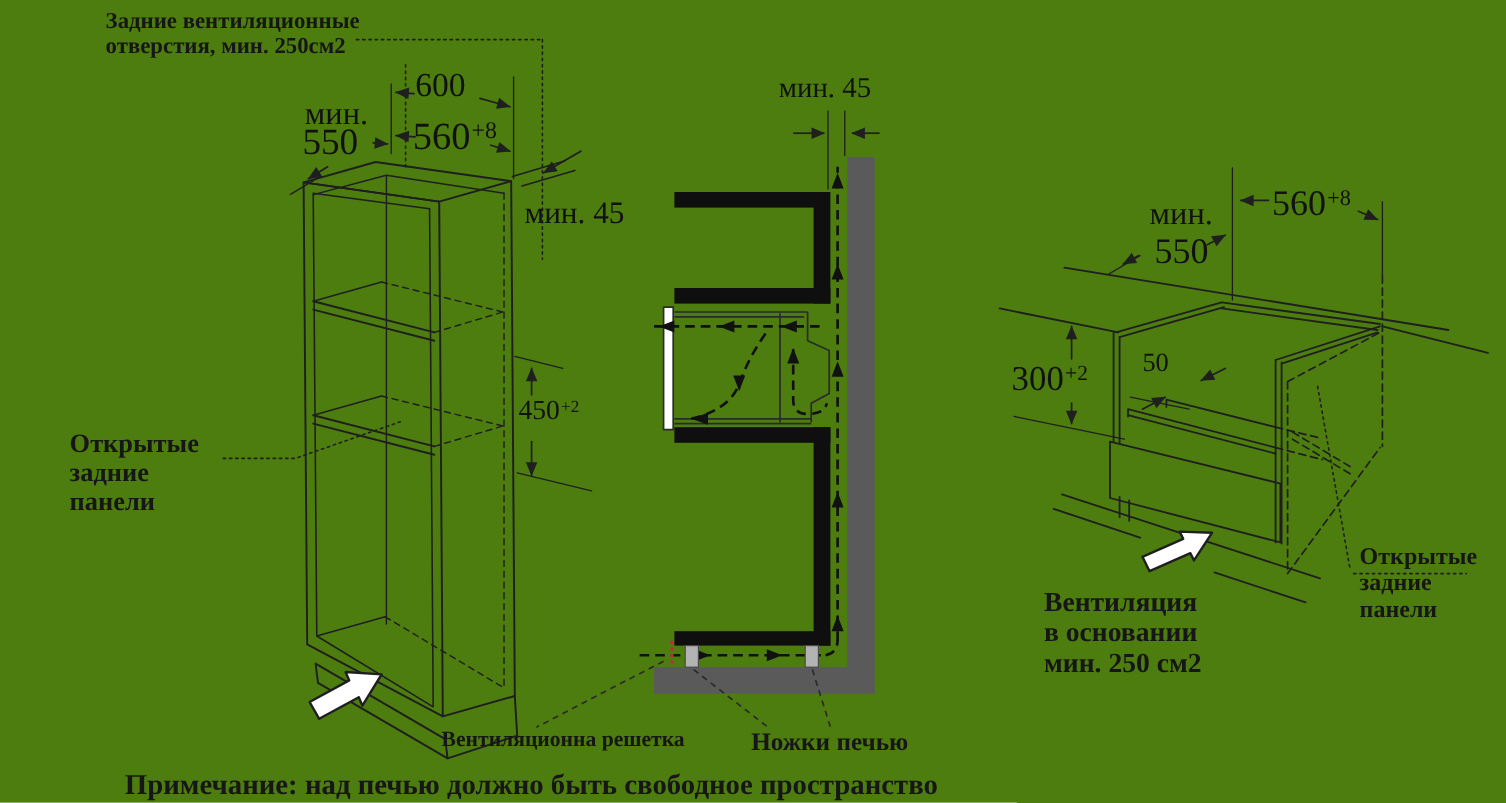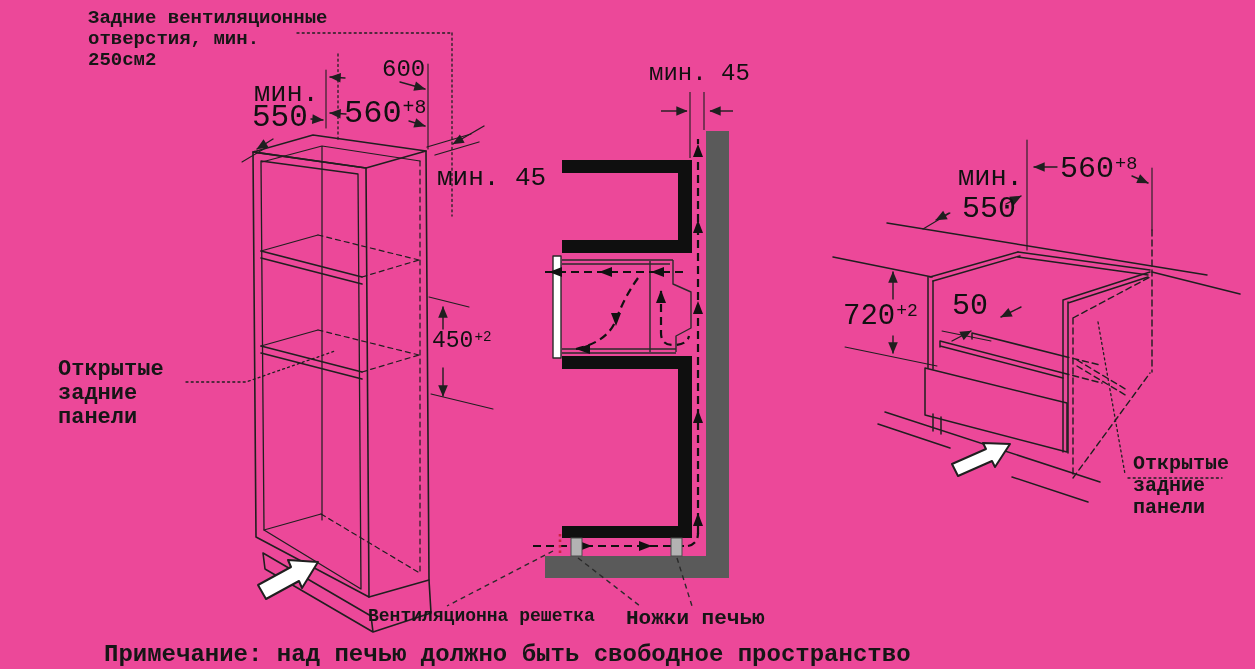--- a/index.html
+++ b/index.html
@@ -1,18 +1,18 @@
 <!DOCTYPE html>
 <html><head>
 <meta charset="utf-8">
 <style>
   html,body{margin:0;padding:0;background:#fff;}
   .canvas{
-    position:relative;width:1255px;height:669px;background:#ec4899;
-    font-family:Liberation Mono, monospace;color:#161616;overflow:hidden;
+    position:relative;width:1255px;height:669px;background:#4d7c0f;
+    font-family:Liberation Serif, serif;color:#161616;overflow:hidden;
   }
   .canvas svg{position:absolute;left:0;top:0;}
   .txt{position:absolute;line-height:1.1;}
   .lbl{font-weight:700;color:#161616;}
   .dim{font-weight:400;color:#111;white-space:nowrap;}
   .sup{font-size:0.62em;position:relative;top:-0.45em;margin-left:1px;font-weight:400;}
   .nowrap{white-space:nowrap;}
 </style>
 </head>
 <body>
@@ -147,33 +147,34 @@
       <path marker-end="url(#ah)" d="M1057,167 L1034,167"></path>
       <path marker-end="url(#ah)" d="M1132,176 L1148,183"></path>
       <path marker-end="url(#ah)" d="M1021,307 L1001,317"></path>
       <path marker-end="url(#ah)" d="M952,341 L971,331"></path>
     </g>
     <polygon points="1010,444 995,467 992,461 958,476 952,464 986,449 983,443" fill="#ffffff" stroke-width="2"></polygon>
   </g>
 </svg>
 
 <div class="txt lbl" style="left:88px;top:8px;width:245px;font-size:19px;">Задние вентиляционные отверстия, мин. 250см2</div>
-<div class="txt dim" style="left:346px;top:57px;font-size:24px;margin-left:36px;">600</div>
+<div class="txt dim" style="left:346px;top:57px;font-size:28px;">600</div>
 <div class="txt dim" style="left:254px;top:80px;font-size:27px;">мин.</div>
 <div class="txt dim" style="left:252px;top:101px;font-size:31px;">550</div>
 <div class="txt dim" style="left:344px;top:96px;font-size:32px;"><span>560</span><span class="sup">+8</span></div>
 <div class="txt dim" style="left:437px;top:164px;font-size:26px;">мин. 45</div>
 <div class="txt dim" style="left:432px;top:329px;font-size:23px;"><span>450</span><span class="sup">+2</span></div>
 <div class="txt lbl" style="left:58px;top:358px;width:125px;font-size:22px;">Открытые задние панели</div>
 
 <div class="txt dim" style="left:649px;top:61px;font-size:24px;">мин. 45</div>
 <div class="txt lbl nowrap" style="left:368px;top:607px;font-size:18px;">Вентиляционна решетка</div>
 <div class="txt lbl nowrap" style="left:626px;top:607px;font-size:21px;">Ножки печью</div>
 <div class="txt lbl nowrap" style="left:104px;top:642px;font-size:24px;">Примечание: над печью должно быть свободное пространство</div>
 
 <div class="txt dim" style="left:958px;top:164px;font-size:27px;">мин.</div>
 <div class="txt dim" style="left:962px;top:193px;font-size:30px;">550</div>
 <div class="txt dim" style="left:1060px;top:153px;font-size:30px;"><span>560</span><span class="sup">+8</span></div>
-<div class="txt dim" style="left:843px;top:301px;font-size:29px;"><span>720</span><span class="sup">+2</span></div>
-<div class="txt dim" style="left:952px;top:290px;font-size:30px;">50</div>
+<div class="txt dim" style="left:843px;top:301px;font-size:29px;"><span>300</span><span class="sup">+2</span></div>
+<div class="txt dim" style="left:952px;top:290px;font-size:22px;">50</div>
+<div class="txt lbl" style="left:870px;top:489px;width:134px;font-size:23px;">Вентиляция в основании мин. 250 см2</div>
 <div class="txt lbl" style="left:1133px;top:453px;width:104px;font-size:20px;">Открытые задние панели</div>
 
 </div>
 
 </body></html>

